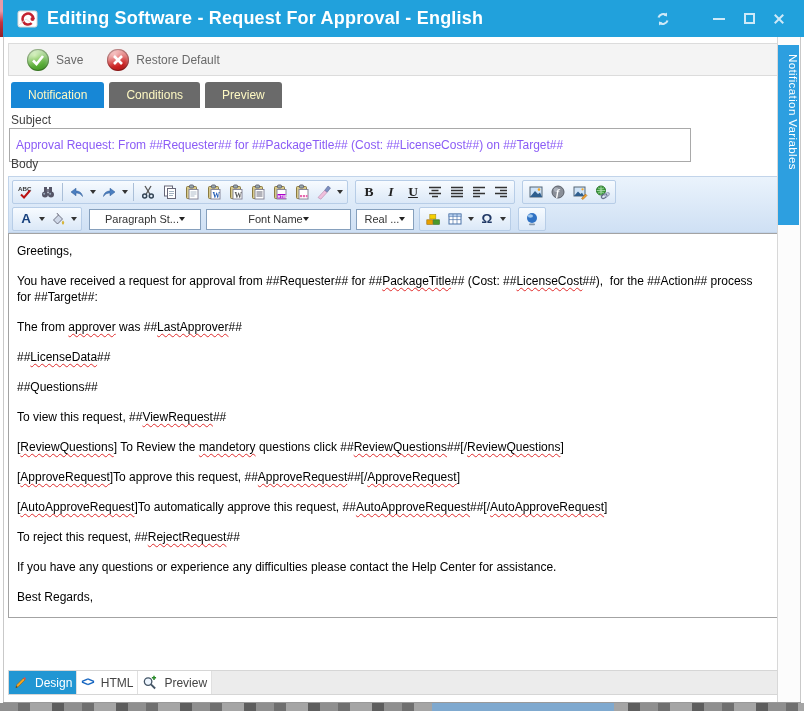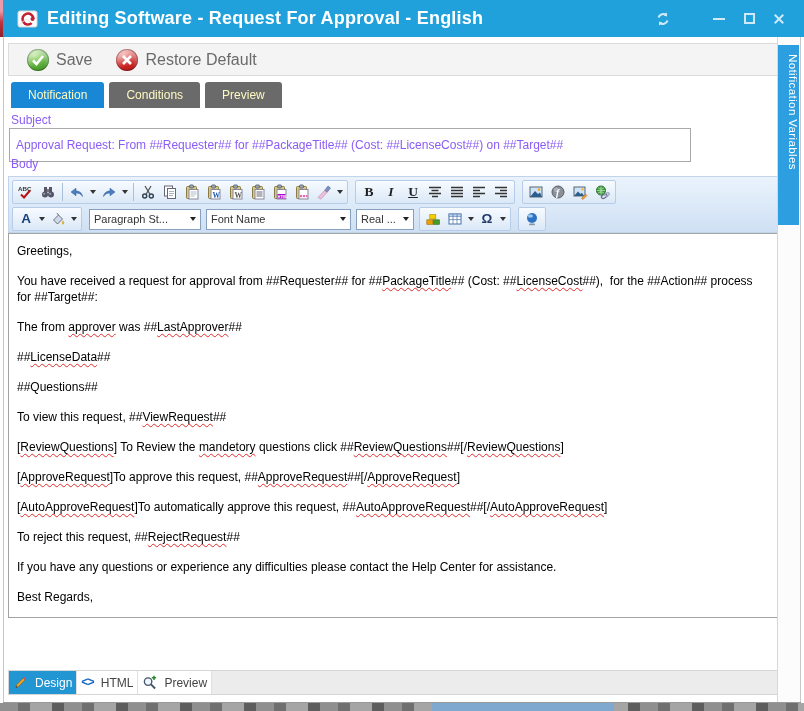--- a/index.html
+++ b/index.html
@@ -27,56 +27,56 @@
   .win-body { position:absolute; left:3px; top:37px; width:798px; height:666px; background:#fff;
     border-left:1px solid #c9c9c9; border-right:1px solid #c9c9c9; }
   .main-col { position:absolute; left:4px; top:0; width:770px; height:100%; }
   .side-col { position:absolute; right:0; top:0; width:23px; height:100%; background:#fcfcfc; border-left:1px solid #d8d8d8; }
   .side-tab { position:absolute; right:1px; top:8px; width:21px; height:180px; background:var(--side-tab,#2D9FE0);
     color:#fff; writing-mode:vertical-rl; font-size:11.5px; padding-top:9px; letter-spacing:.4px; text-align:left; }
 
   
   .cmd-bar { position:absolute; left:0; top:6px; width:770px; height:33px; background:#f4f4f4;
     border:1px solid #dcdcdc; display:flex; align-items:center; }
-  .cmd-btn { display:flex; align-items:center; margin-left:12px; height:27px; padding:0 6px; color:#6a6a6a; font-size:16px; }
+  .cmd-btn { display:flex; align-items:center; margin-left:12px; height:27px; padding:0 6px; color:#6a6a6a; font-size:12px; }
   .orb { width:22px; height:22px; border-radius:50%; margin-right:7px; position:relative; flex:0 0 auto;
     box-shadow:inset 0 0 0 1px rgba(0,0,0,.25), inset 0 6px 6px rgba(255,255,255,.55); }
   .orb.green { background:radial-gradient(circle at 35% 28%, #bfe89a, #56ab34 55%, #2f7d19); }
   .orb.red   { background:radial-gradient(circle at 35% 28%, #f2a0a0, #cc2020 55%, #8f1010); }
   .orb svg { position:absolute; left:0; top:0; }
 
   
   .tabs { position:absolute; left:3px; top:45px; display:flex; gap:5px; }
   .tab { height:26px; padding:0 17px; display:flex; align-items:center; color:#fef9c3; font-size:12px;
     background:var(--tab-inactive,#6A6A6A); border-radius:3px 3px 0 0; }
   .tab.active { background:var(--tab-active,#1787D6); }
 
   
-  .lbl { position:absolute; left:3px; font-size:12px; color:#8b5cf6; }
+  .lbl { position:absolute; left:3px; font-size:12px; color:#404040; }
   .lbl.subject { top:76px; } .lbl.body { top:120px; }
   .subject-input { position:absolute; left:1px; top:91px; width:682px; height:21px; border:1px solid #a9a9a9;
     font-family:"Liberation Sans",sans-serif; font-size:12px; color:#8b5cf6; padding:16px 6px; background:#fff; }
 
   
   .ed-toolbar { position:absolute; left:0; top:139px; width:770px; height:57px;
     background:linear-gradient(#eaf3fc,#cfe0f4); border:1px solid #c2d4ea; padding:2px 3px; }
   .trow { display:flex; align-items:center; height:26px; }
   .tgroup { display:flex; align-items:center; height:24px; padding:0 2px; margin-right:7px; border:1px solid #b7cde7;
     border-radius:2px; background:linear-gradient(#f7fbff,#dbe8f7); }
   .tsep { width:1px; height:18px; background:#aabfd8; margin:0 3px; }
   .btn { width:22px; height:22px; display:flex; align-items:center; justify-content:center; border-radius:2px; }
   .btn svg { display:block; }
   .caret { width:0; height:0; border-left:3px solid transparent; border-right:3px solid transparent; border-top:4px solid #333; }
   .drop { width:10px; height:22px; display:flex; align-items:center; justify-content:center; }
   .glyph { font-family:"Liberation Serif",serif; font-size:13.5px; font-weight:bold; color:#222; line-height:1; }
   .glyph.i { font-style:italic; } .glyph.u { text-decoration:underline; }
   .glyph.a { font-family:"Liberation Sans",sans-serif; color:#17417e; }
   .glyph.omega { font-family:"Liberation Sans",sans-serif; color:#223a66; }
   .sel { height:21px; display:flex; align-items:center; background:#fff; border:1px solid #86a0bd;
-    font-size:11px; color:#333; padding:0 4px; margin-right:5px; justify-content:space-between; }
+    font-size:11px; color:#333; padding:0 4px; margin-right:5px; justify-content:center; }
   .sel .caret { border-top-color:#222; }
 
   
   .ed-body { position:absolute; left:0; top:196px; width:770px; height:385px; background:#fff;
     border:1px solid #a3a3a3; padding:9px 8px 0 8px; overflow:hidden; }
   .para { font-size:12px; line-height:16px; color:#000; margin-bottom:14px; white-space:pre-wrap; }
   .sq { text-decoration-line:underline; text-decoration-style:wavy; text-decoration-color:#e02b2b;
     text-decoration-thickness:1px; text-underline-offset:2px; }
 
   

